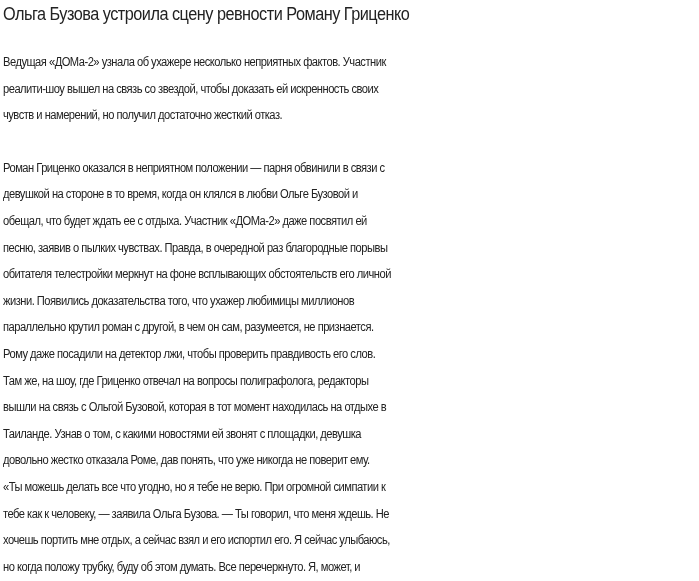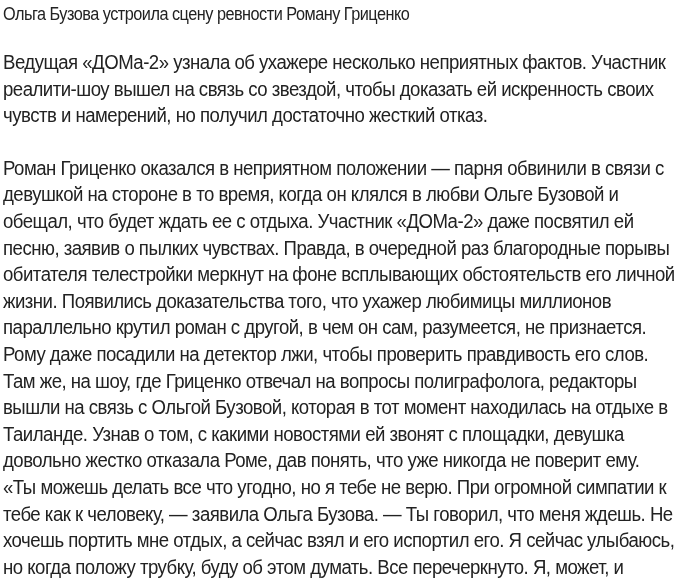--- a/index.html
+++ b/index.html
@@ -27,21 +27,21 @@
       font-size: 17.5px;
       font-weight: normal;
       line-height: 22px;
       letter-spacing: -0.55px;
       transform: scaleX(0.93);
       transform-origin: left top;
       white-space: nowrap;
     }
     .para {
       margin: 0;
-      font-size: 20px;
+      font-size: 12px;
       line-height: 26.6px;
       letter-spacing: -0.55px;
     }
     .line {
       display: block;
       white-space: nowrap;
       transform: scaleX(0.93);
       transform-origin: left top;
     }
     .p1 { margin-top: 24px; }

